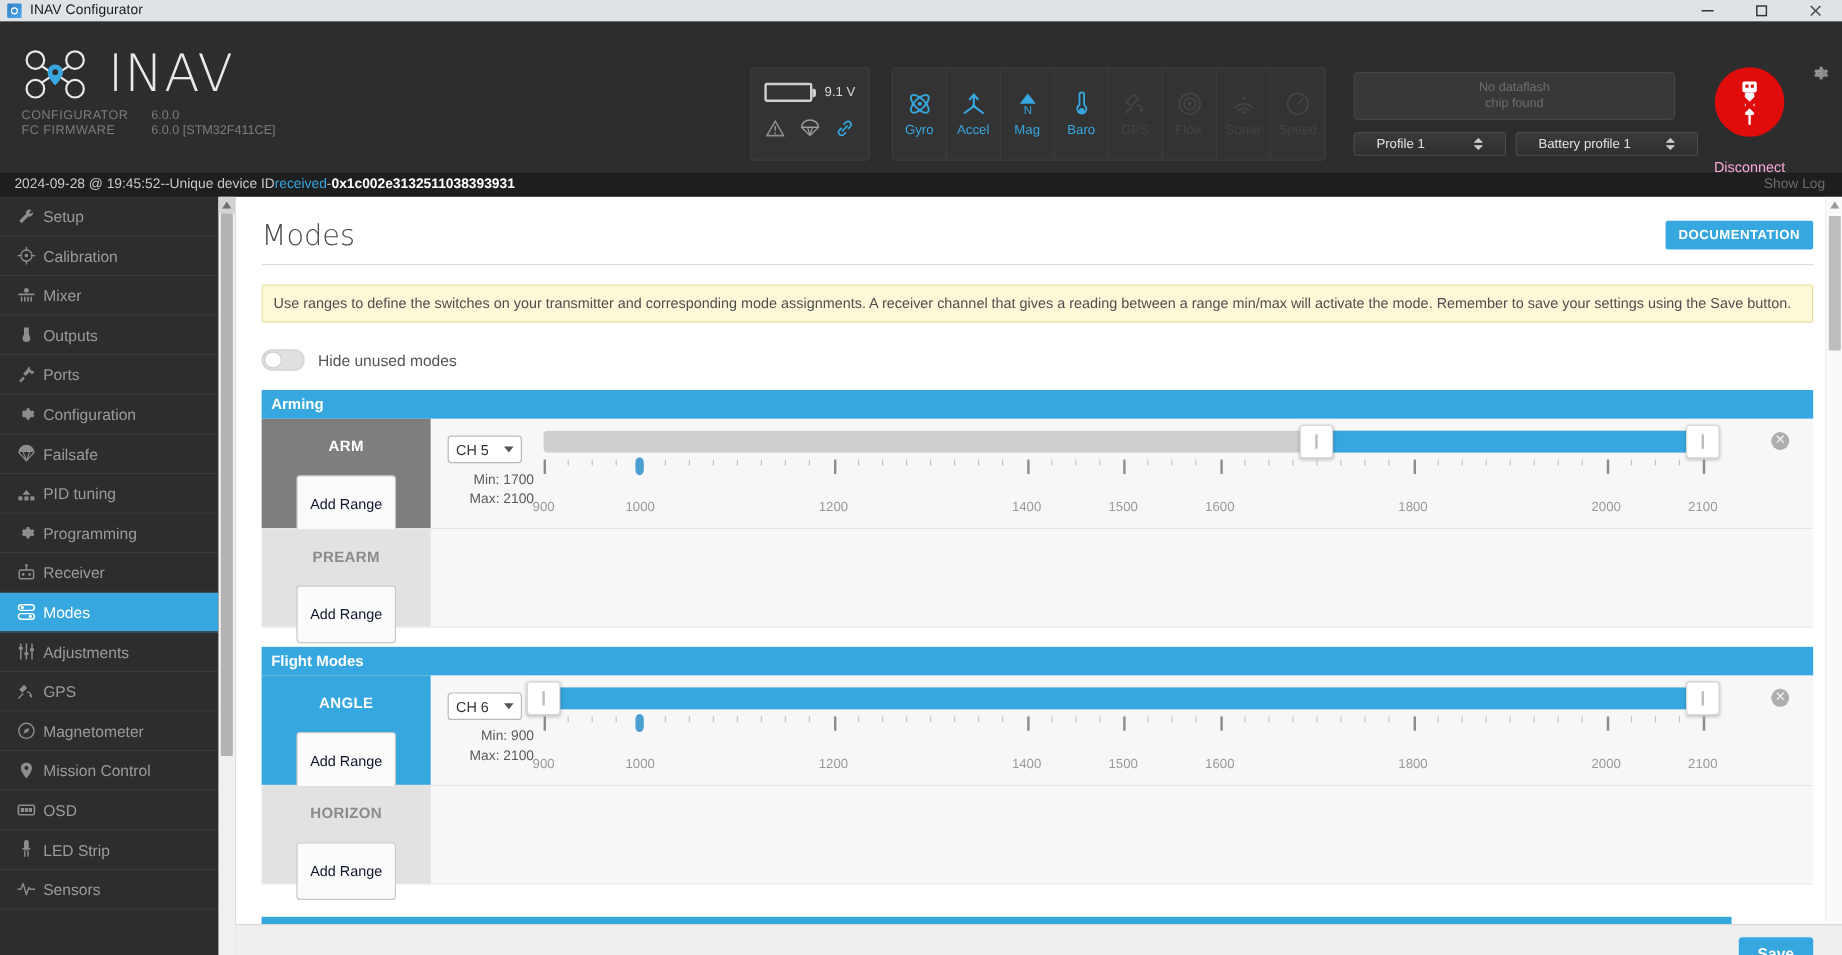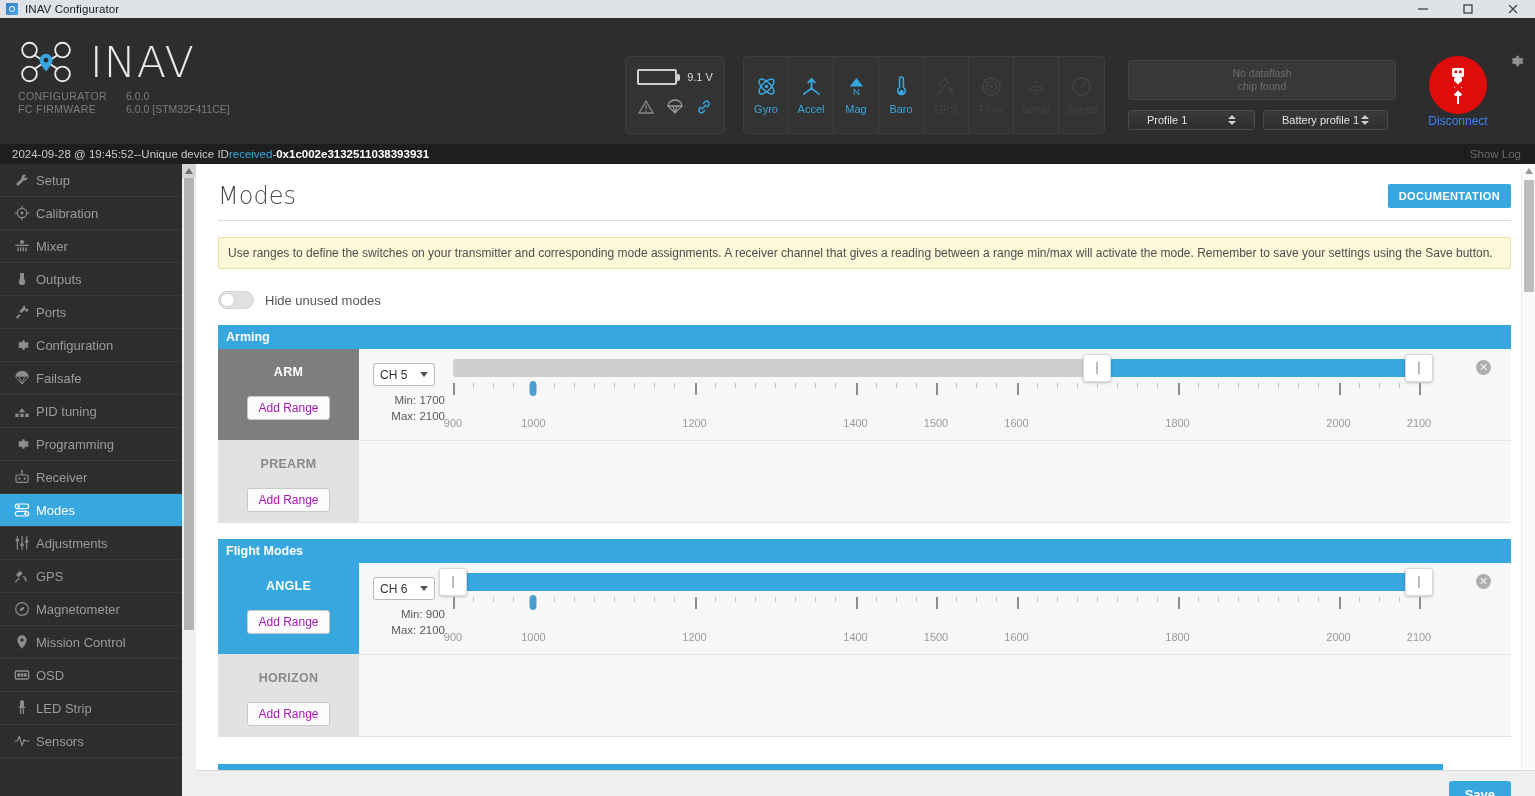--- a/index.html
+++ b/index.html
@@ -71,32 +71,32 @@
     display: flex; flex-direction: column; align-items: center; justify-content: center;
     color: #6e6e6e; font-size: 10.5px; line-height: 13px;
   }
   .prof-sel {
     position: absolute; top: 92px; height: 20px;
     background: linear-gradient(#3a3a3a,#2f2f2f);
     border: 1px solid #4a4a4a; border-radius: 3px; color: #e2e2e2;
     font-size: 11px; display: flex; align-items: center; padding: 0 18px;
   }
   #prof1 { left: 1128px; width: 127px; }
-  #prof2 { left: 1263px; width: 125px; }
+  #prof2 { left: 1263px; width: 152px; }
   .prof-sel .lbl { flex: 1; }
   .spin { display: flex; flex-direction: column; gap: 2px; }
   .spin i { display:block; width:0;height:0; border-left:4px solid transparent;
             border-right:4px solid transparent; }
   .spin i.up { border-bottom: 4px solid #cfcfcf; }
   .spin i.dn { border-top: 4px solid #cfcfcf; }
 
   .disconnect { position: absolute; left: 1422px; top: 38px; width: 72px; text-align: center; }
   .disc-circle { width: 58px; height: 58px; border-radius: 50%; background: #e00b0b;
                  margin: 0 auto; position: relative; }
-  .disc-lbl { color: #3b82f6; font-size: 12px; margin-top: 0; }
+  .disc-lbl { color: #f9a8d4; font-size: 12px; margin-top: 18px; }
   .gear-top { position: absolute; right: 10px; top: 34px; }
 
   
   .logbar {
     height: 20px; background: #1e1e1e; color: #c9c9c9; font-size: 11.5px;
     display: flex; align-items: center; padding: 0 12px; position: relative;
   }
   .logbar .lnk { color: #37a7e0; }
   .logbar .mono { font-weight: bold; color: #ffffff; }
   .showlog { position: absolute; right: 14px; color: #6b6b6b; font-size: 11.5px; }
@@ -148,21 +148,21 @@
   .mode-row.short { height: 82px; }
   .mode-name {
     width: 141px; display: flex; flex-direction: column; align-items: center;
     justify-content: flex-start; padding-top: 16px; flex: 0 0 auto;
   }
   .mode-name.gray { background: #7e7e7e; color: #fff; }
   .mode-name.light { background: #e2e2e2; color: #8a8a8a; }
   .mode-name.blue { background: #37a7e0; color: #fff; }
   .mn-txt { font-size: 12.5px; font-weight: bold; letter-spacing: .3px; }
   .addrange { margin-top: 17px; background: #fbfbfb; border: 1px solid #c9c9c9;
-              border-radius: 3px; font-size: 12px; color: #a21caf; padding: 4px 10px; }
+              border-radius: 3px; font-size: 12px; color: #0f172a; padding: 16px 10px; }
   .mode-body { flex: 1; background: #f7f7f7; position: relative; }
   .mode-body.plain { background: #f7f7f7; }
 
   .chan-sel { position: absolute; left: 14px; top: 14px; width: 62px; height: 23px;
               background: #fff; border: 1px solid #b9b9b9; border-radius: 3px;
               font-size: 12px; color: #333; display: flex; align-items: center;
               padding: 0 6px; }
   .chan-sel .cv { flex: 1; }
   .caret { width: 0; height: 0; border-left: 4px solid transparent;
            border-right: 4px solid transparent; border-top: 5px solid #555; }

